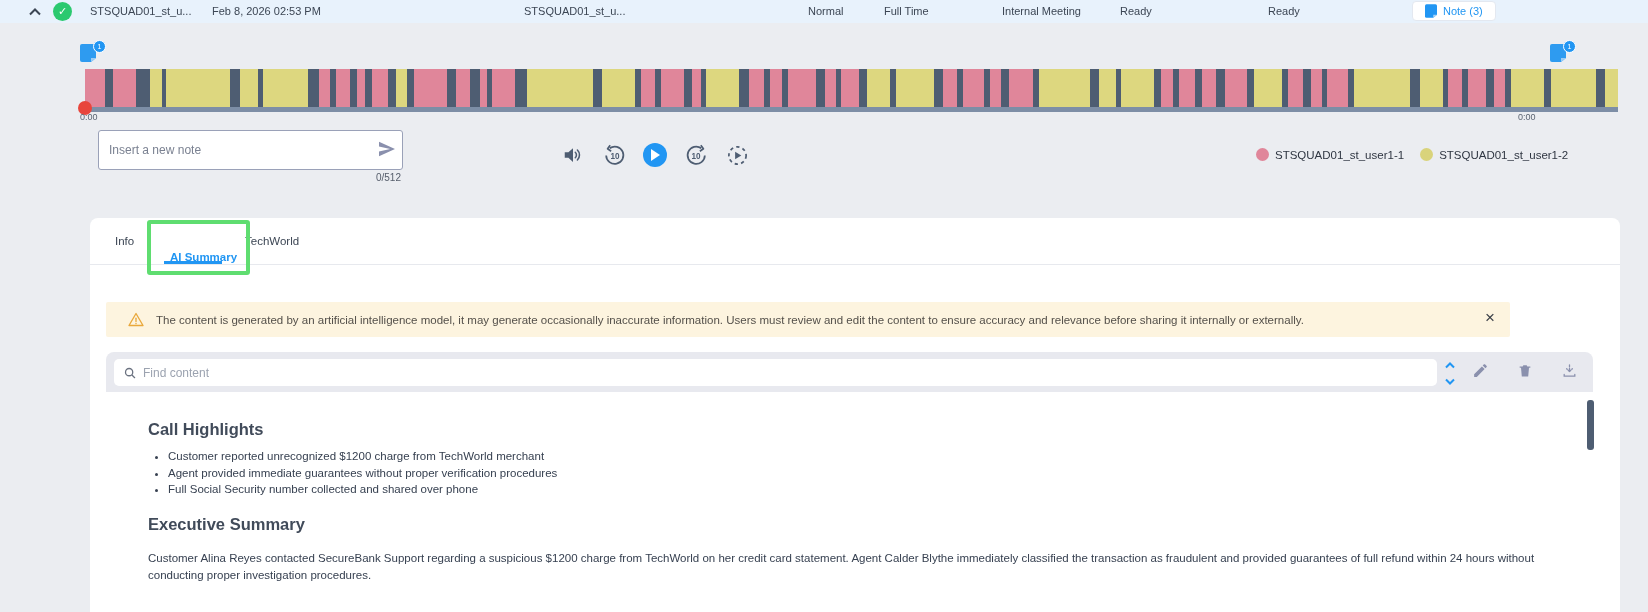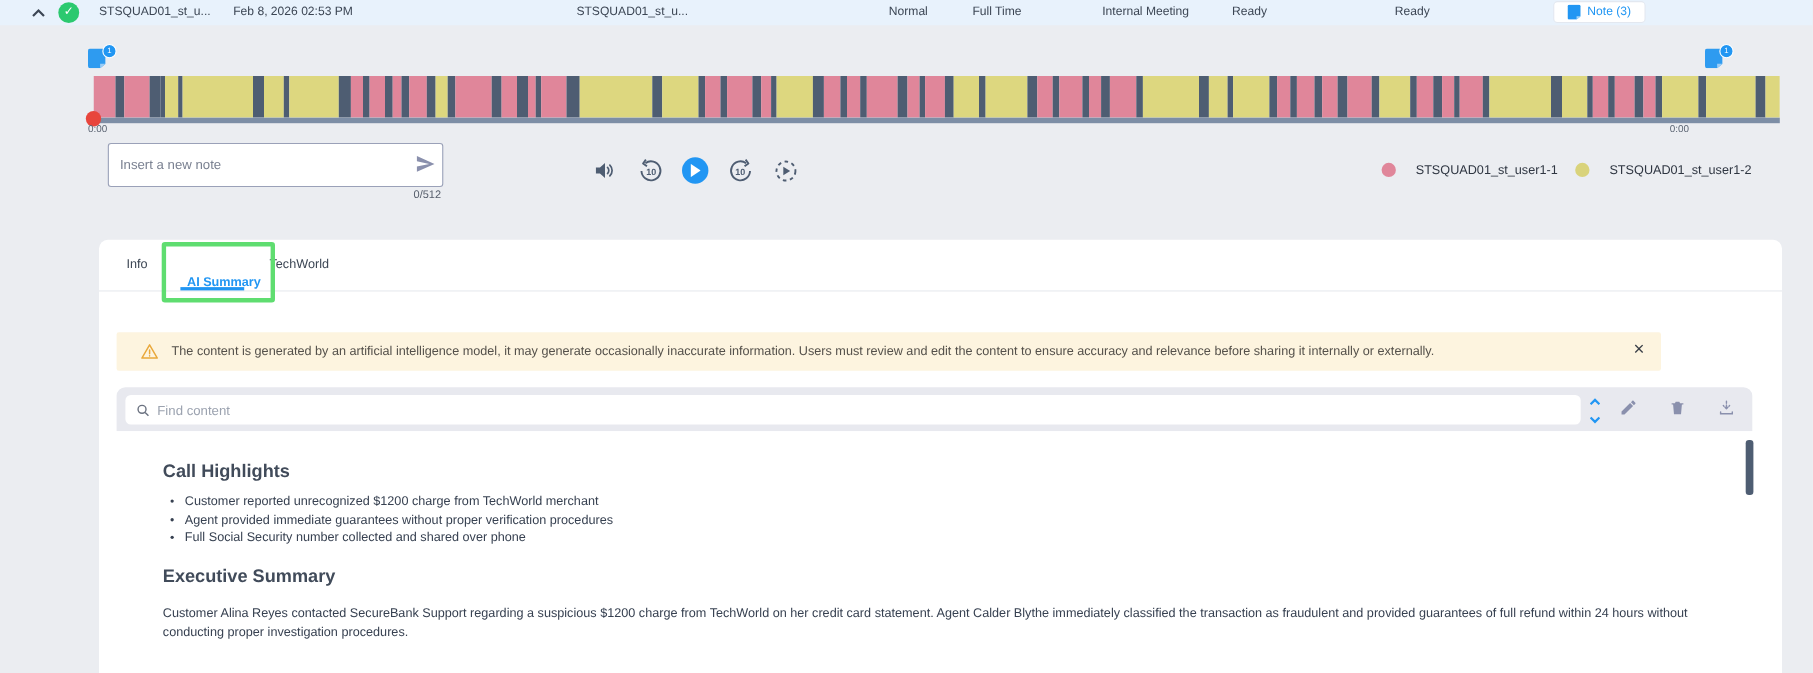--- a/index.html
+++ b/index.html
@@ -21,25 +21,25 @@
   .wave-baseline{position:absolute;left:85px;top:107px;width:1533px;height:5px;background:#7d8ea6;}
   .playhead{position:absolute;left:78px;top:101px;width:14px;height:14px;border-radius:50%;background:#e8453c;cursor:pointer;}
   .time-label{position:absolute;top:112px;font-size:9px;color:#5b6472;}
 
   
   .note-input-wrap{position:absolute;left:98px;top:130px;width:303px;height:38px;background:#fff;border:1px solid #9aa1b8;border-radius:3px;display:flex;align-items:center;}
   .note-input{flex:1;border:none;outline:none;background:transparent;padding:0 10px;font-size:12px;color:#3c4654;font-family:"Liberation Sans",sans-serif;}
   .note-input::placeholder{color:#7a8191;}
   .send-btn{width:30px;height:24px;border:none;background:transparent;cursor:pointer;padding:0;}
   .char-counter{position:absolute;left:98px;top:172px;width:303px;text-align:right;font-size:10px;color:#555d6b;}
-  .controls{position:absolute;left:537px;top:142px;display:flex;align-items:center;gap:15px;}
+  .controls{position:absolute;left:560px;top:142px;display:flex;align-items:center;gap:15px;}
   .ctrl{width:26px;height:26px;border:none;background:transparent;cursor:pointer;padding:0;display:flex;align-items:center;justify-content:center;}
   .play-btn{width:24px;height:24px;border-radius:50%;background:var(--accent);display:flex;align-items:center;justify-content:center;}
   .legend{position:absolute;left:1256px;top:148px;display:flex;gap:16px;font-size:11.5px;color:#2f3642;}
-  .legend .li{display:flex;align-items:center;gap:18px;}
+  .legend .li{display:flex;align-items:center;gap:6px;}
   .legend .dot{width:13px;height:13px;border-radius:50%;}
 
   
   .card{position:absolute;left:90px;top:218px;width:1530px;height:394px;background:#fff;border-radius:8px 8px 0 0;}
   .tabs{position:relative;height:46px;border-bottom:1px solid #e7e9ee;}
   .tab{position:absolute;top:0;height:46px;line-height:46px;font-size:11.5px;color:#3c4654;cursor:pointer;white-space:nowrap;}
   .tab.active{color:var(--accent);font-weight:bold;margin-top:16px;}
   .tab-underline{position:absolute;left:74px;bottom:0;width:58px;height:3px;background:var(--accent);}
   .annotation-box{position:absolute;left:57px;top:2px;width:95px;height:47px;border:4px solid var(--highlight);border-radius:3px;pointer-events:none;}
 

